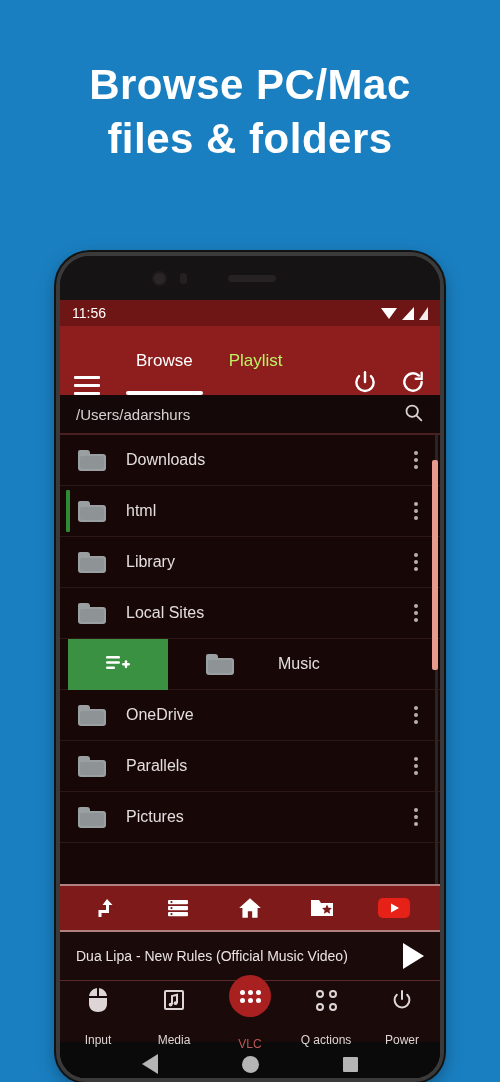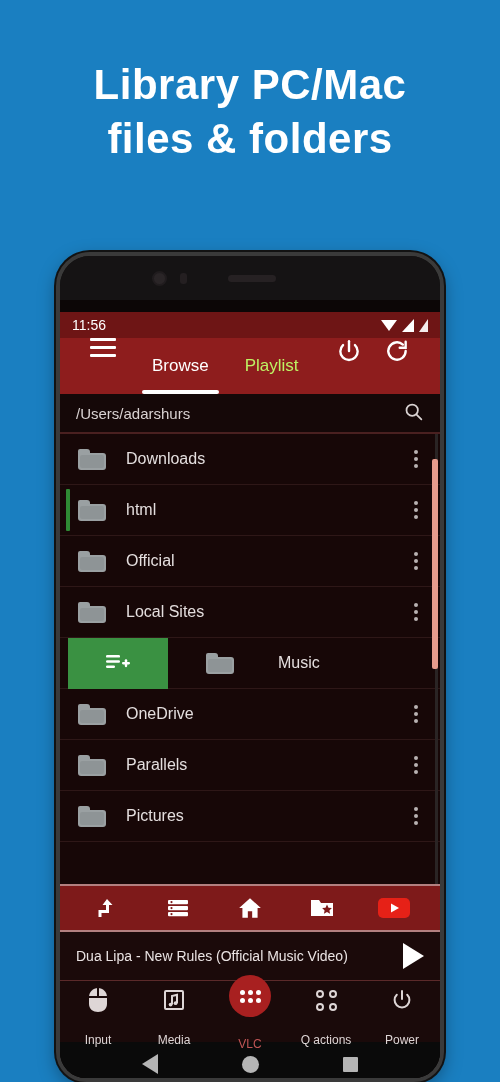--- a/index.html
+++ b/index.html
@@ -92,21 +92,20 @@
 
   
   .statusbar {
     height: 26px;
     background: #6e1515;
     display: flex;
     align-items: center;
     padding: 0 12px;
     color: #ffffff;
     font-size: 14px;
-    margin-top: 12px;
   }
   .statusbar .clock { flex: 1; }
   .statusbar .sysicons {
     display: flex;
     align-items: center;
     gap: 5px;
   }
   .ic-wifi {
     width: 0; height: 0;
     border-left: 8px solid transparent;
@@ -120,25 +119,25 @@
   }
   .ic-batt {
     width: 0; height: 0;
     border-left: 9px solid transparent;
     border-bottom: 13px solid #ffffff;
     opacity: .92;
   }
 
   
   .appbar {
-    height: 56px;
+    height: 69px;
     background: #8e1d1d;
     display: flex;
-    align-items: flex-start;
-    padding: 0 30px;
+    align-items: flex-end;
+    padding: 0 14px;
     position: relative;
   }
   .hamburger {
     width: 26px;
     display: flex;
     flex-direction: column;
     gap: 5px;
     cursor: pointer;
     margin-right: 18px;
   }
@@ -354,21 +353,21 @@
     border-right: 16px solid #b5b5b5;
     cursor: pointer;
   }
   .nav-home { width: 17px; height: 17px; border-radius: 50%; background: #b5b5b5; cursor: pointer; }
   .nav-recent { width: 15px; height: 15px; background: #b5b5b5; border-radius: 1px; cursor: pointer; }
 </style>
 </head>
 <body>
 
 <div class="headline">
-  <span class="line">Library PC/Mac</span>
+  <span class="line">Browse PC/Mac</span>
   <span class="line">files &amp; folders</span>
 </div>
 
 <div class="phone">
 
   <div class="bezel-top">
     <span class="cam"></span>
     <span class="sensor"></span>
     <span class="speaker"></span>
   </div>
@@ -452,21 +451,21 @@
               <i></i>
               <i></i>
             </span>
           </div>
           <div class="row">
             <span class="folder-ic">
               <span class="tab-top"></span>
               <span class="body"></span>
               <span class="fold"></span>
             </span>
-            <span class="label">Official</span>
+            <span class="label">Library</span>
             <span class="kebab">
               <i></i>
               <i></i>
               <i></i>
             </span>
           </div>
           <div class="row">
             <span class="folder-ic">
               <span class="tab-top"></span>
               <span class="body"></span>

